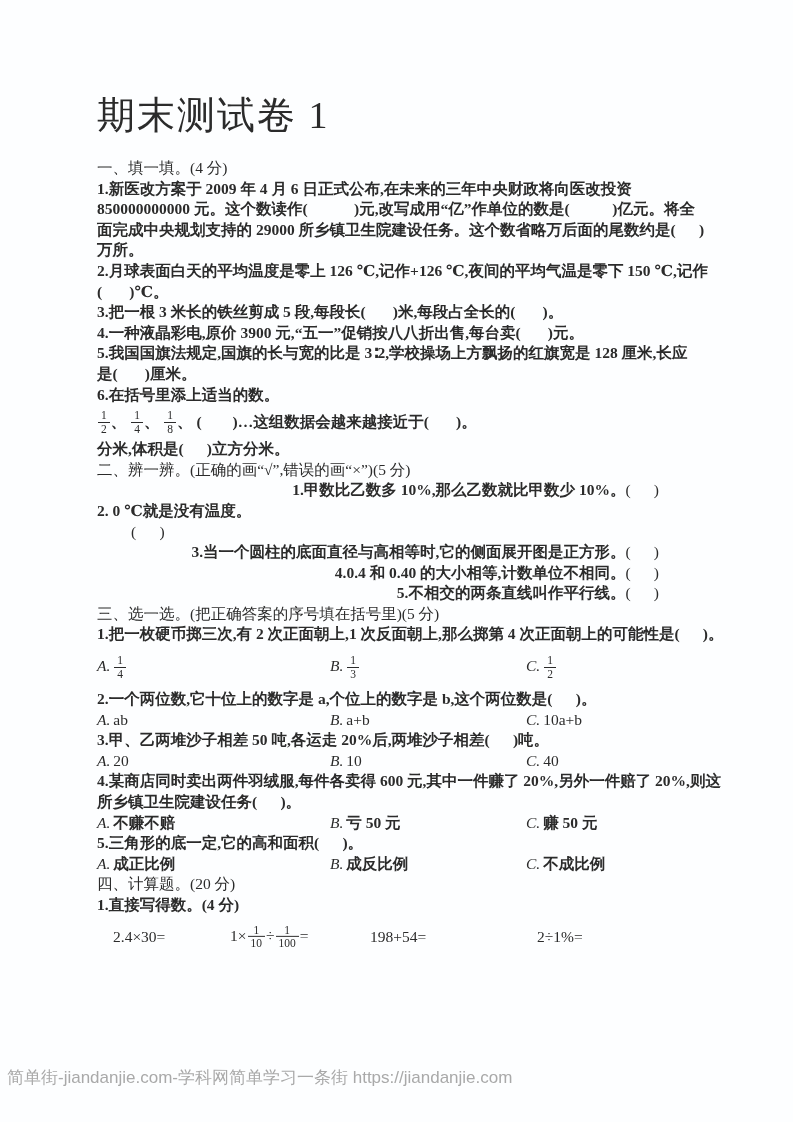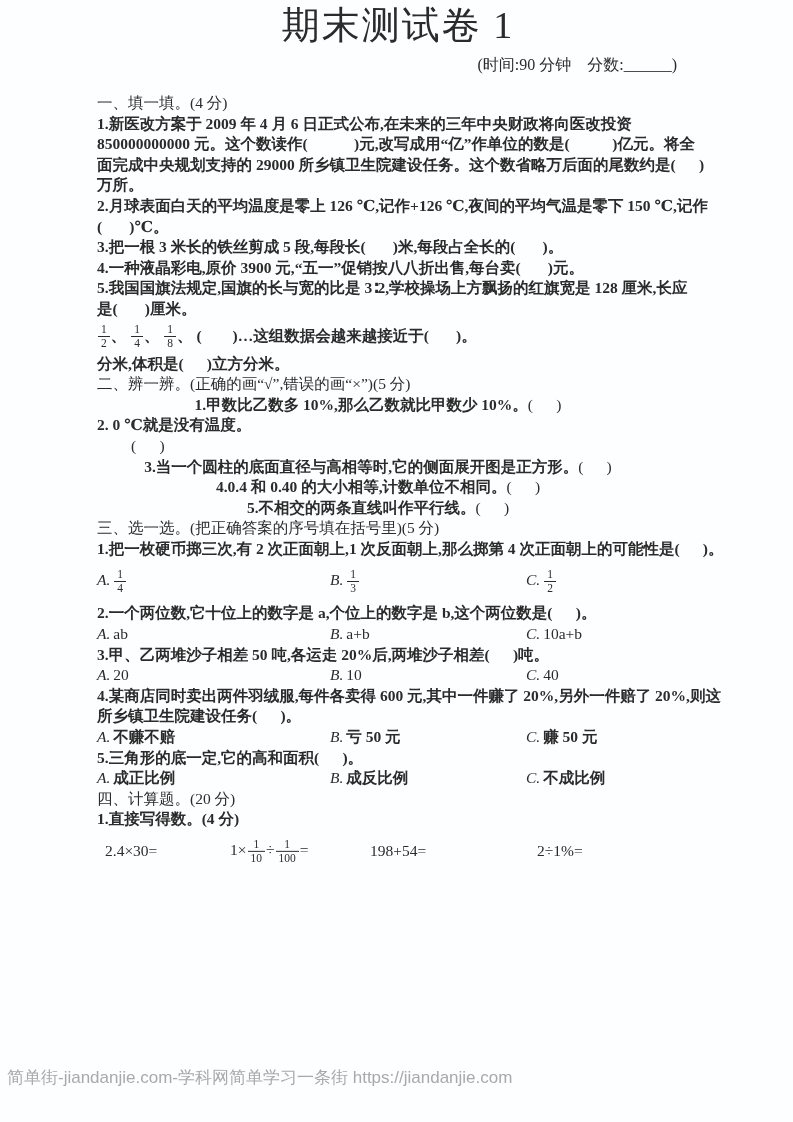--- a/index.html
+++ b/index.html
@@ -6,21 +6,21 @@
   body{
     width:793px;height:1122px;
     background:#fdfeff;
     font-family:"Liberation Serif","DejaVu Serif",serif;
     color:#2b2b2b;
     overflow:hidden;
   }
   .page{position:relative;width:793px;height:1122px;}
   .content{position:absolute;left:97px;top:0;width:602px;}
   .title{
-    text-align:center;
+    margin-top:90px;
     font-size:38px;
     letter-spacing:2px;
     white-space:pre;
   }
   .meta{
     margin-top:4px;
     text-align:right;
     padding-right:22px;
     font-size:16px;
     white-space:pre;
@@ -50,21 +50,21 @@
     height:34px;
     display:flex;
     align-items:center;
     font-size:15.5px;
     font-weight:600;
     white-space:pre;
   }
   
   .tf{
     display:flex;
-    justify-content:center;
+    justify-content:flex-end;
   }
   .tf .paren{
     font-weight:normal;
     margin-right:40px;
     white-space:pre;
   }
   .indent{padding-left:34px;font-weight:normal;}
   
   .opt-row{
     display:flex;
@@ -87,56 +87,56 @@
     position:relative;
     height:42px;
     font-size:15.5px;
   }
   .calc-row .ci{
     position:absolute;
     top:50%;
     transform:translateY(-50%);
     white-space:pre;
   }
-  .ci1{left:8px;text-align:center;}
+  .ci1{left:16px;text-align:center;}
   .ci2{left:133px;}
   .ci3{left:273px;}
   .ci4{left:440px;}
   .footer{
     position:absolute;
     left:7px;top:1066px;width:793px;
     text-align:left;
     font-family:"Liberation Sans","DejaVu Sans",sans-serif;
     font-size:17px;
     color:#a9a9a9;
     white-space:pre;
   }
 </style>
 </head>
 <body>
 
 <div class="page">
   <div class="content">
 
     <div class="title">期末测试卷 1</div>
-    <div class="meta">(时间:90 分钟    分数:______)</div>
 
     <div class="body-text">
 
       <div class="line sec-h">一、填一填。(4 分)</div>
       <div class="line q">1.新医改方案于 2009 年 4 月 6 日正式公布,在未来的三年中央财政将向医改投资</div>
       <div class="line q">850000000000 元。这个数读作(            )元,改写成用“亿”作单位的数是(           )亿元。将全</div>
       <div class="line q">面完成中央规划支持的 29000 所乡镇卫生院建设任务。这个数省略万后面的尾数约是(      )</div>
       <div class="line q">万所。</div>
       <div class="line q">2.月球表面白天的平均温度是零上 126 ℃,记作+126 ℃,夜间的平均气温是零下 150 ℃,记作</div>
       <div class="line q">(       )℃。</div>
       <div class="line q">3.把一根 3 米长的铁丝剪成 5 段,每段长(       )米,每段占全长的(       )。</div>
       <div class="line q">4.一种液晶彩电,原价 3900 元,“五一”促销按八八折出售,每台卖(       )元。</div>
       <div class="line q">5.我国国旗法规定,国旗的长与宽的比是 3∶2,学校操场上方飘扬的红旗宽是 128 厘米,长应</div>
       <div class="line q">是(       )厘米。</div>
+      <div class="line q">6.在括号里添上适当的数。</div>
       <div class="frac-series">
         <span class="frac"><span class="fnum">1</span><span class="fden">2</span></span><span>、</span><span> </span>
         <span class="frac"><span class="fnum">1</span><span class="fden">4</span></span><span>、</span><span> </span>
         <span class="frac"><span class="fnum">1</span><span class="fden">8</span></span><span>、</span><span> </span>
         <span>(        )…这组数据会越来越接近于(       )。</span>
       </div>
       <div class="line q">分米,体积是(      )立方分米。</div>
 
       <div class="line sec-h">二、辨一辨。(正确的画“√”,错误的画“×”)(5 分)</div>
       <div class="line q tf">

